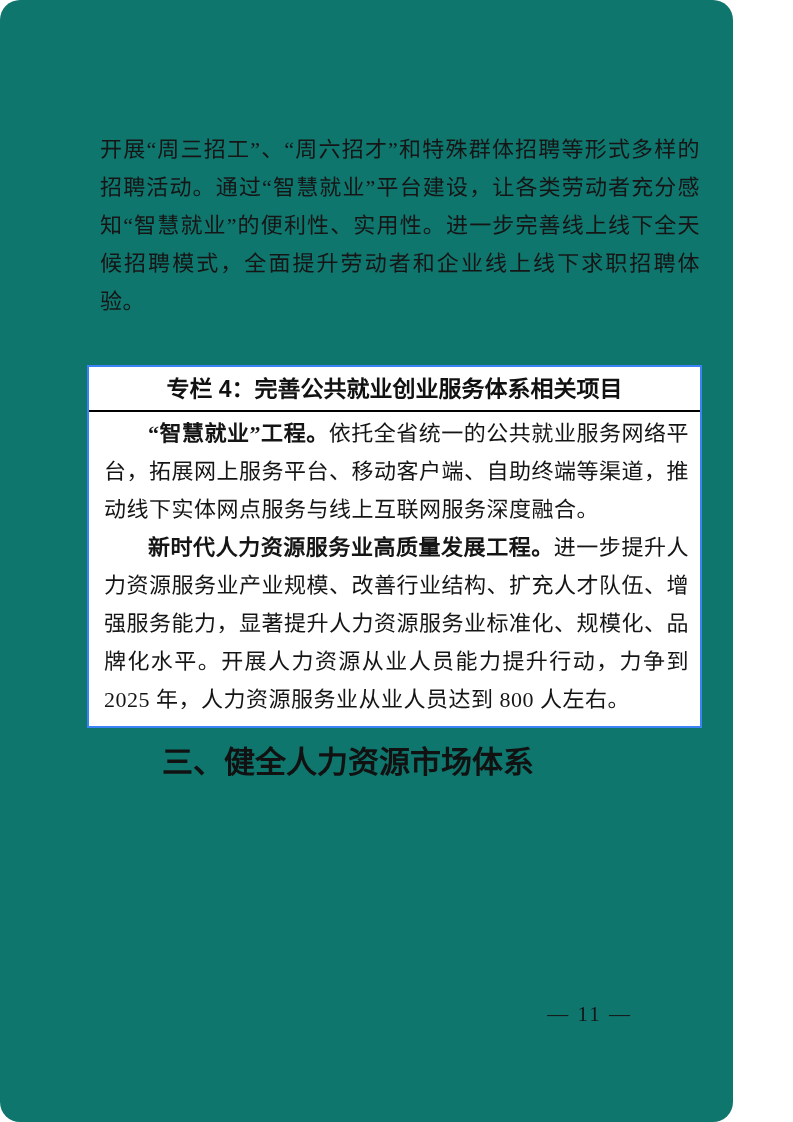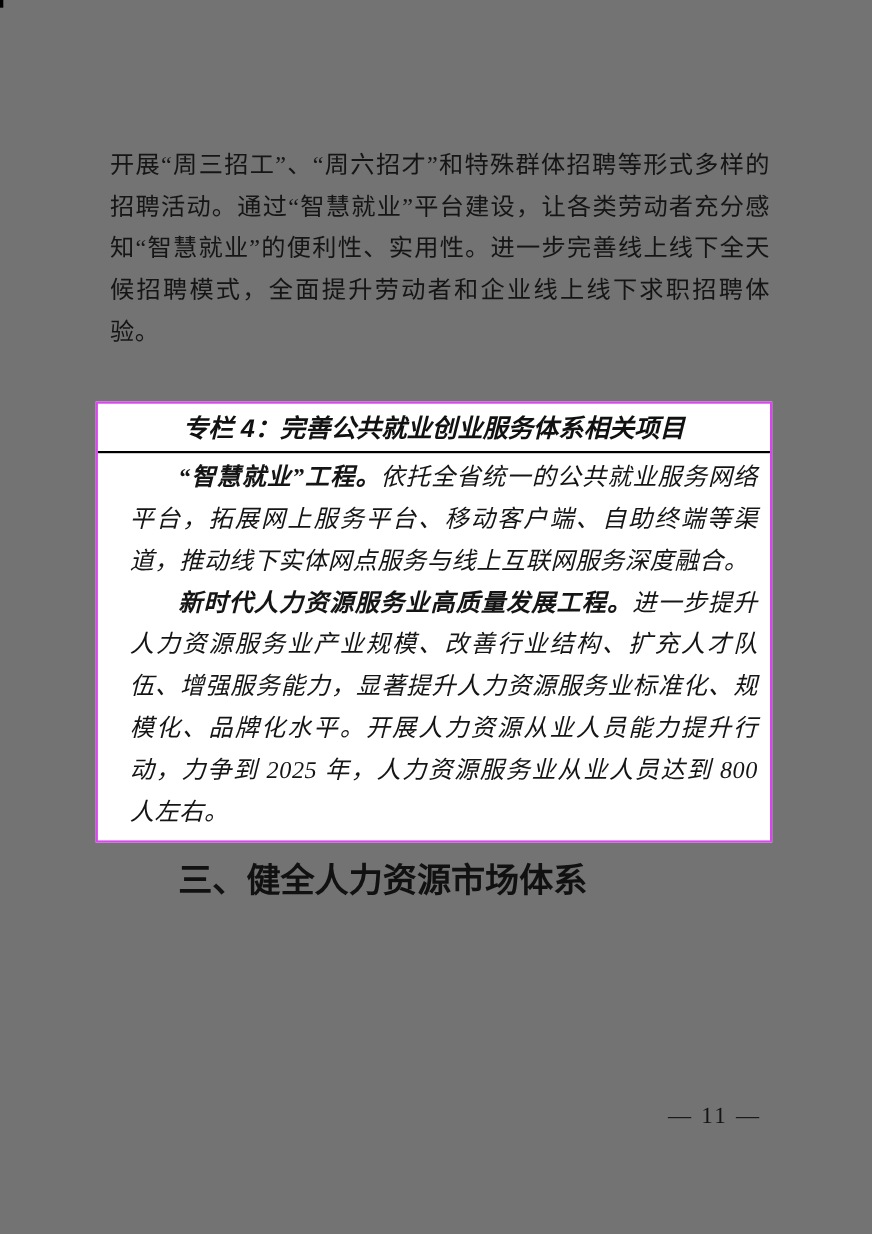--- a/index.html
+++ b/index.html
@@ -2,26 +2,27 @@
 <html lang="zh-CN"><head>
 <meta charset="utf-8">
 <style>
   html, body {
     margin: 0;
     padding: 0;
     background: #ffffff;
   }
   .page {
     position: relative;
-    width: 793px;
+    width: 733px;
     height: 1122px;
-    background: #737373;
+    background: #0f766e;
     overflow: hidden;
     font-family: "Liberation Serif", "DejaVu Serif", serif;
     color: #151515;
+    border-radius: 20px;
   }
   .scan-artifact {
     position: absolute;
     left: 0;
     top: 0;
     width: 3px;
     height: 7px;
     background: #000000;
   }
   .content {
@@ -41,37 +42,36 @@
   .indent {
     text-indent: 2em;
   }
   .lead-bold {
     font-weight: 700;
   }
   .panel {
     box-sizing: border-box;
     margin: 44px 0 0 -13px;
     width: 615px;
-    border: 2px solid #d946ef;
+    border: 2px solid #3b82f6;
     background: #ffffff;
-    font-style: italic;
   }
   .panel-title {
     margin: 0;
     padding: 6px 0 5px;
     border-bottom: 2px solid #000000;
     text-align: center;
     font-family: "Liberation Sans", "DejaVu Sans", sans-serif;
     font-weight: 700;
     font-size: 23px;
     line-height: 32px;
     color: #111111;
   }
   .panel-body {
-    padding: 3px 11px 7px 29px;
+    padding: 3px 11px 7px 15px;
   }
   .panel-body .body-par {
     text-indent: 2em;
   }
   .section-heading {
     margin: 15px 0 0;
     text-indent: 2em;
     font-family: "Liberation Sans", "DejaVu Sans", sans-serif;
     font-weight: 700;
     font-size: 31px;

